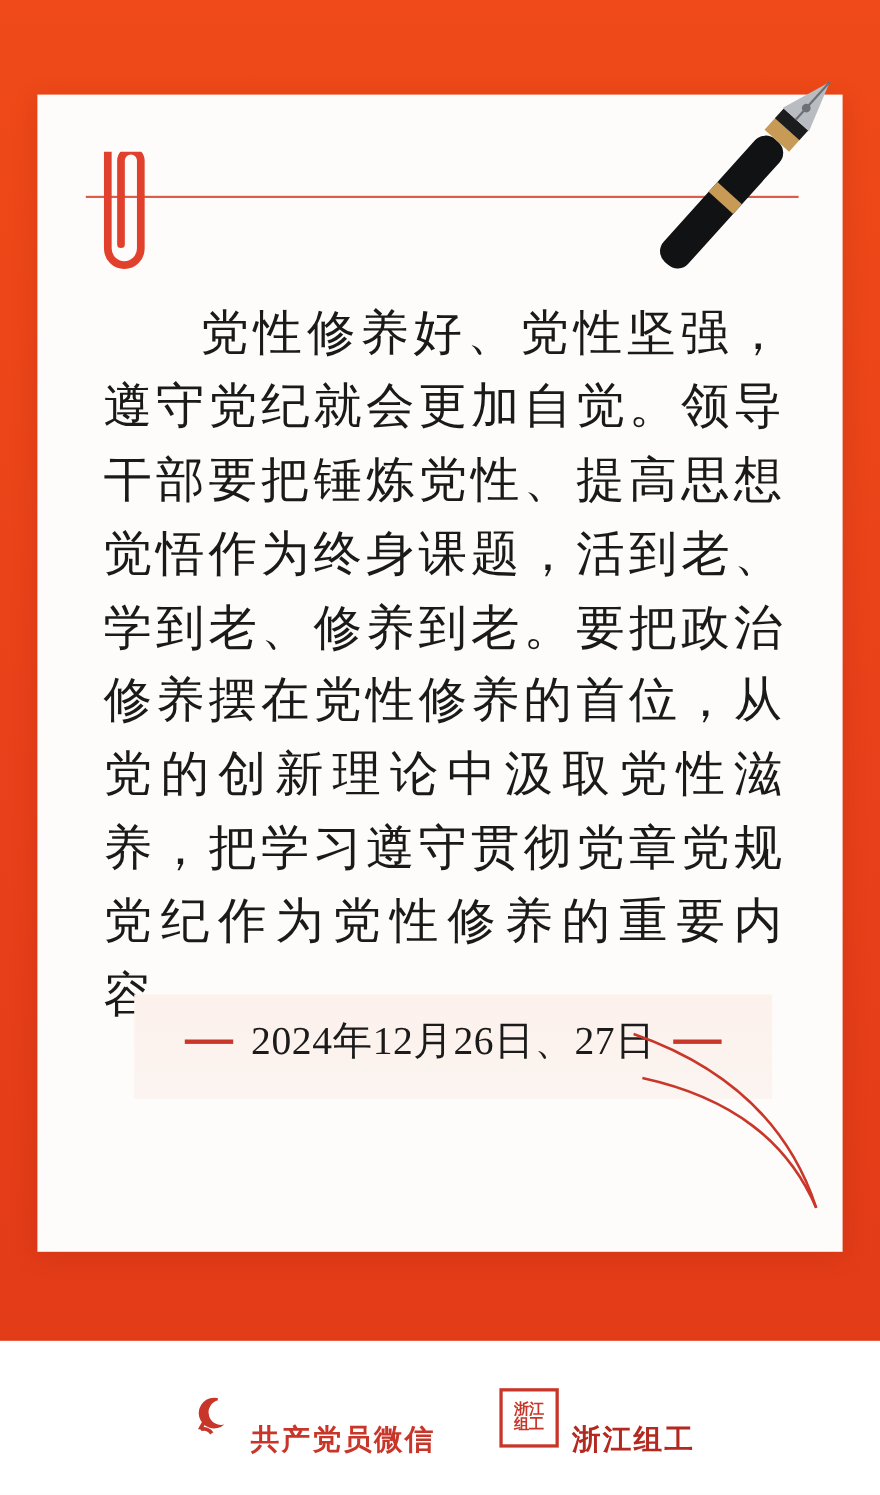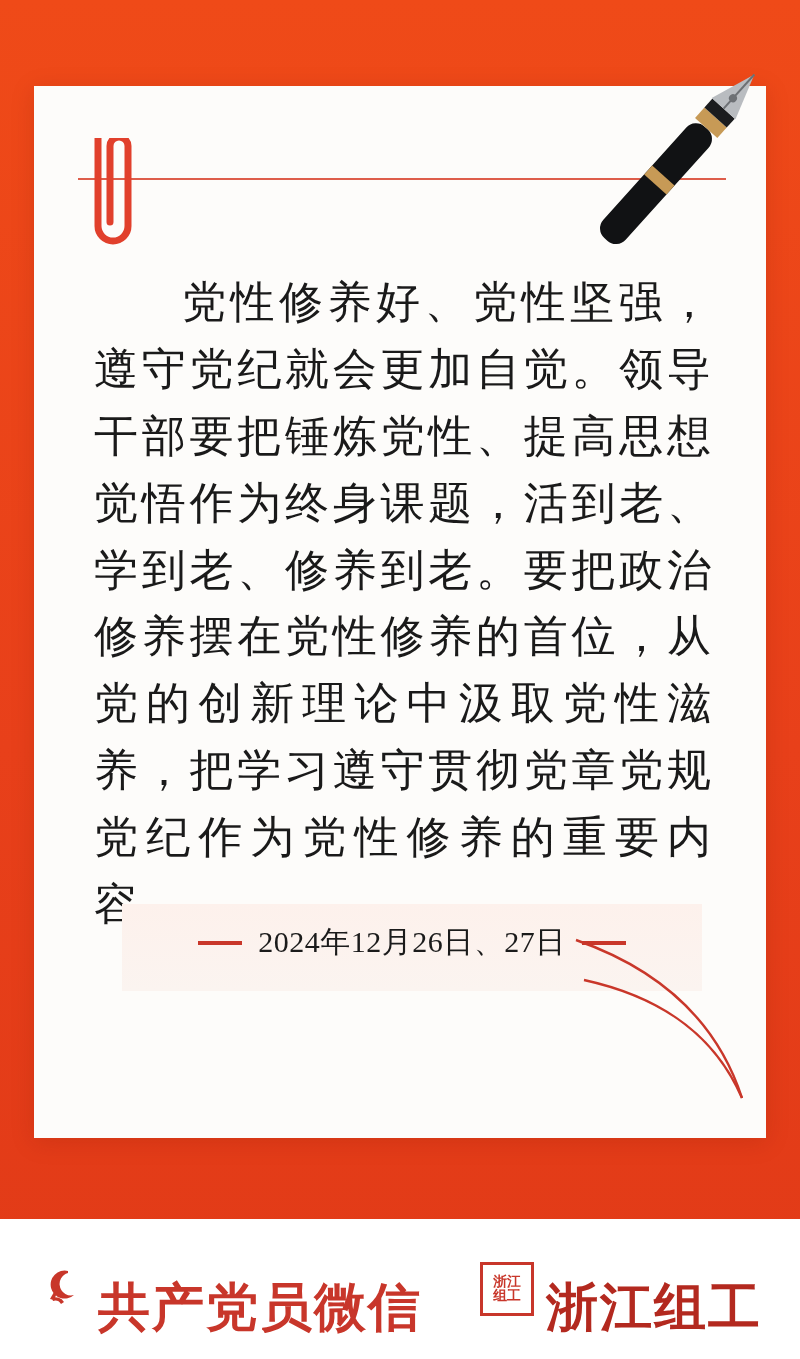--- a/index.html
+++ b/index.html
@@ -120,21 +120,21 @@
     gap: 16px;
     margin-bottom: 6px;
   }
   .dash {
     display: block;
     width: 44px;
     height: 4px;
     background: #c9372a;
   }
   .source-date {
-    font-size: 30px;
+    font-size: 36px;
     color: #1b1b1b;
     letter-spacing: .5px;
     white-space: nowrap;
   }
   .source-line {
     font-size: 27px;
     color: #1b1b1b;
     letter-spacing: .5px;
     white-space: nowrap;
   }
@@ -152,21 +152,21 @@
     justify-content: center;
     gap: 58px;
     z-index: 8;
   }
   .brand {
     display: flex;
     align-items: center;
     gap: 12px;
   }
   .brand-text {
-    font-size: 52px;
+    font-size: 26px;
     font-weight: 700;
     color: #c8362a;
     letter-spacing: 2px;
     font-family: "Liberation Serif", "DejaVu Serif", serif;
     margin-top: 38px;
   }
   .brand-text.dark {
     color: #b3291f;
   }
   .emblem {

